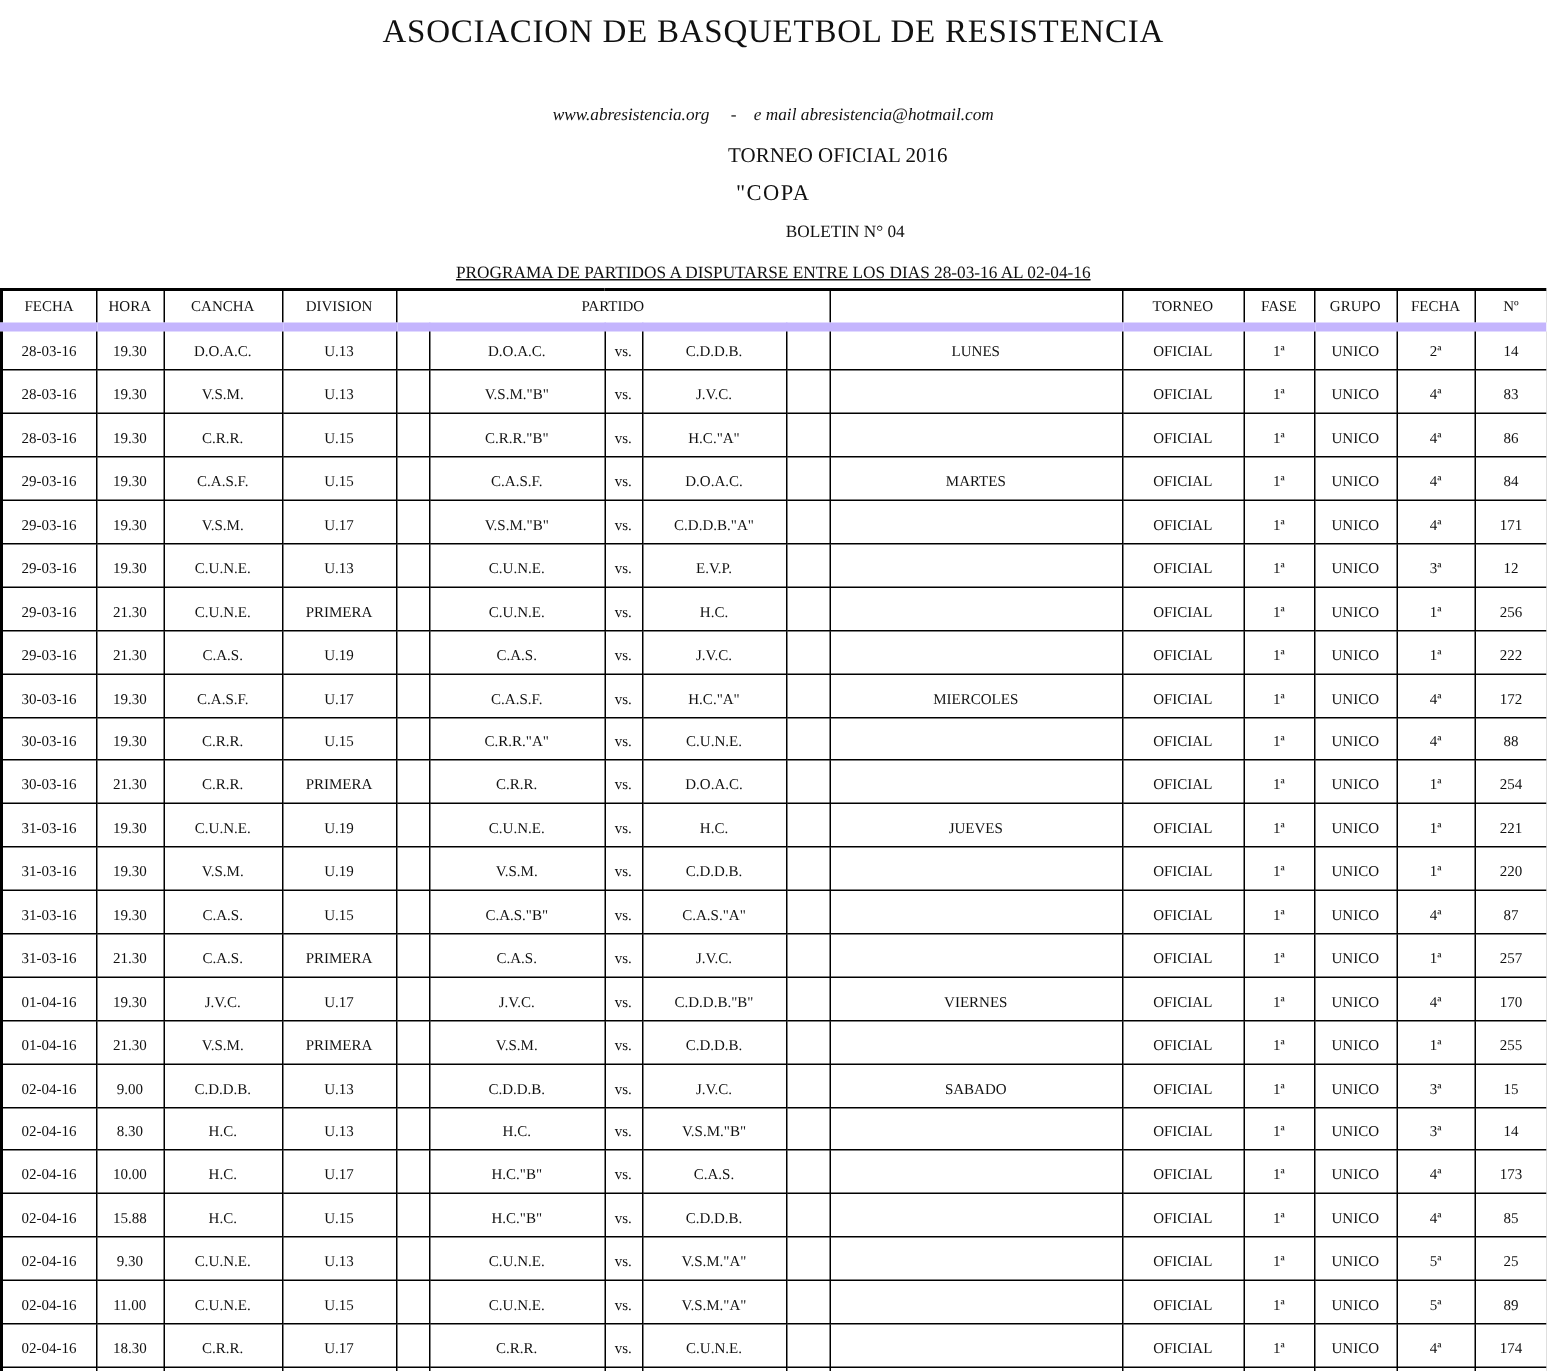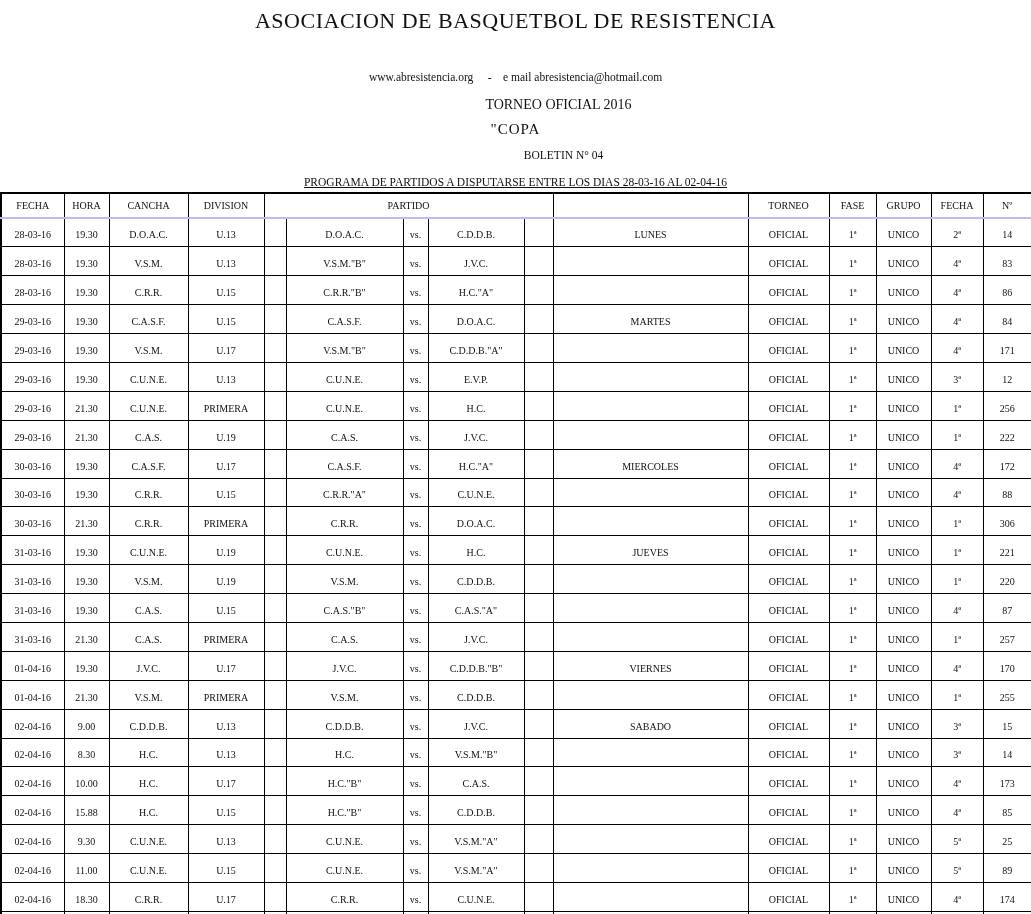--- a/index.html
+++ b/index.html
@@ -23,21 +23,21 @@
   }
   .doc-header > div {
     position: absolute;
     left: 0;
     width: 100%;
     text-align: center;
     white-space: pre;
   }
   .org-name      { top: 8px;   font-size: 22px; letter-spacing: 0.5px; }
   .address-line  { top: 49px;  font-size: 11.5px; }
-  .contact-line  { top: 71px;  font-size: 11.5px; }
+  .contact-line  { top: 71px;  font-size: 11.5px; font-style: italic; }
   .tournament    { top: 97px;  font-size: 14px; padding-left: 43px; }
   .cup           { top: 121px; font-size: 15px; letter-spacing: 1px; }
   .bulletin      { top: 149px; font-size: 11.5px; padding-left: 48px; }
   .program-title { top: 176px; font-size: 11.5px; text-decoration: underline; }
 
   table.schedule {
     border-collapse: collapse;
     table-layout: fixed;
     width: 1031px;
     border: 2px solid #000;
@@ -47,21 +47,21 @@
     border: 1px solid #000;
     font-weight: normal;
     font-size: 10px;
     text-align: center;
     padding: 0;
     overflow: hidden;
     white-space: nowrap;
   }
   table.schedule thead tr { height: 25px; }
   table.schedule thead th {
-    border-bottom: 2px solid #c4b5fd;
+    border-bottom: 6px solid #c4b5fd;
     vertical-align: middle;
     font-size: 10px;
   }
   table.schedule tbody tr { height: 28.9px; }
   table.schedule tbody td {
     vertical-align: bottom;
     padding-bottom: 6px;
   }
 </style>
 </head>
@@ -290,21 +290,21 @@
       <td></td>
       <td>C.R.R.</td>
       <td>vs.</td>
       <td>D.O.A.C.</td>
       <td></td>
       <td></td>
       <td>OFICIAL</td>
       <td>1ª</td>
       <td>UNICO</td>
       <td>1ª</td>
-      <td>306</td>
+      <td>254</td>
     </tr>
         <tr>
       <td>31-03-16</td>
       <td>19.30</td>
       <td>C.U.N.E.</td>
       <td>U.19</td>
       <td></td>
       <td>C.U.N.E.</td>
       <td>vs.</td>
       <td>H.C.</td>

